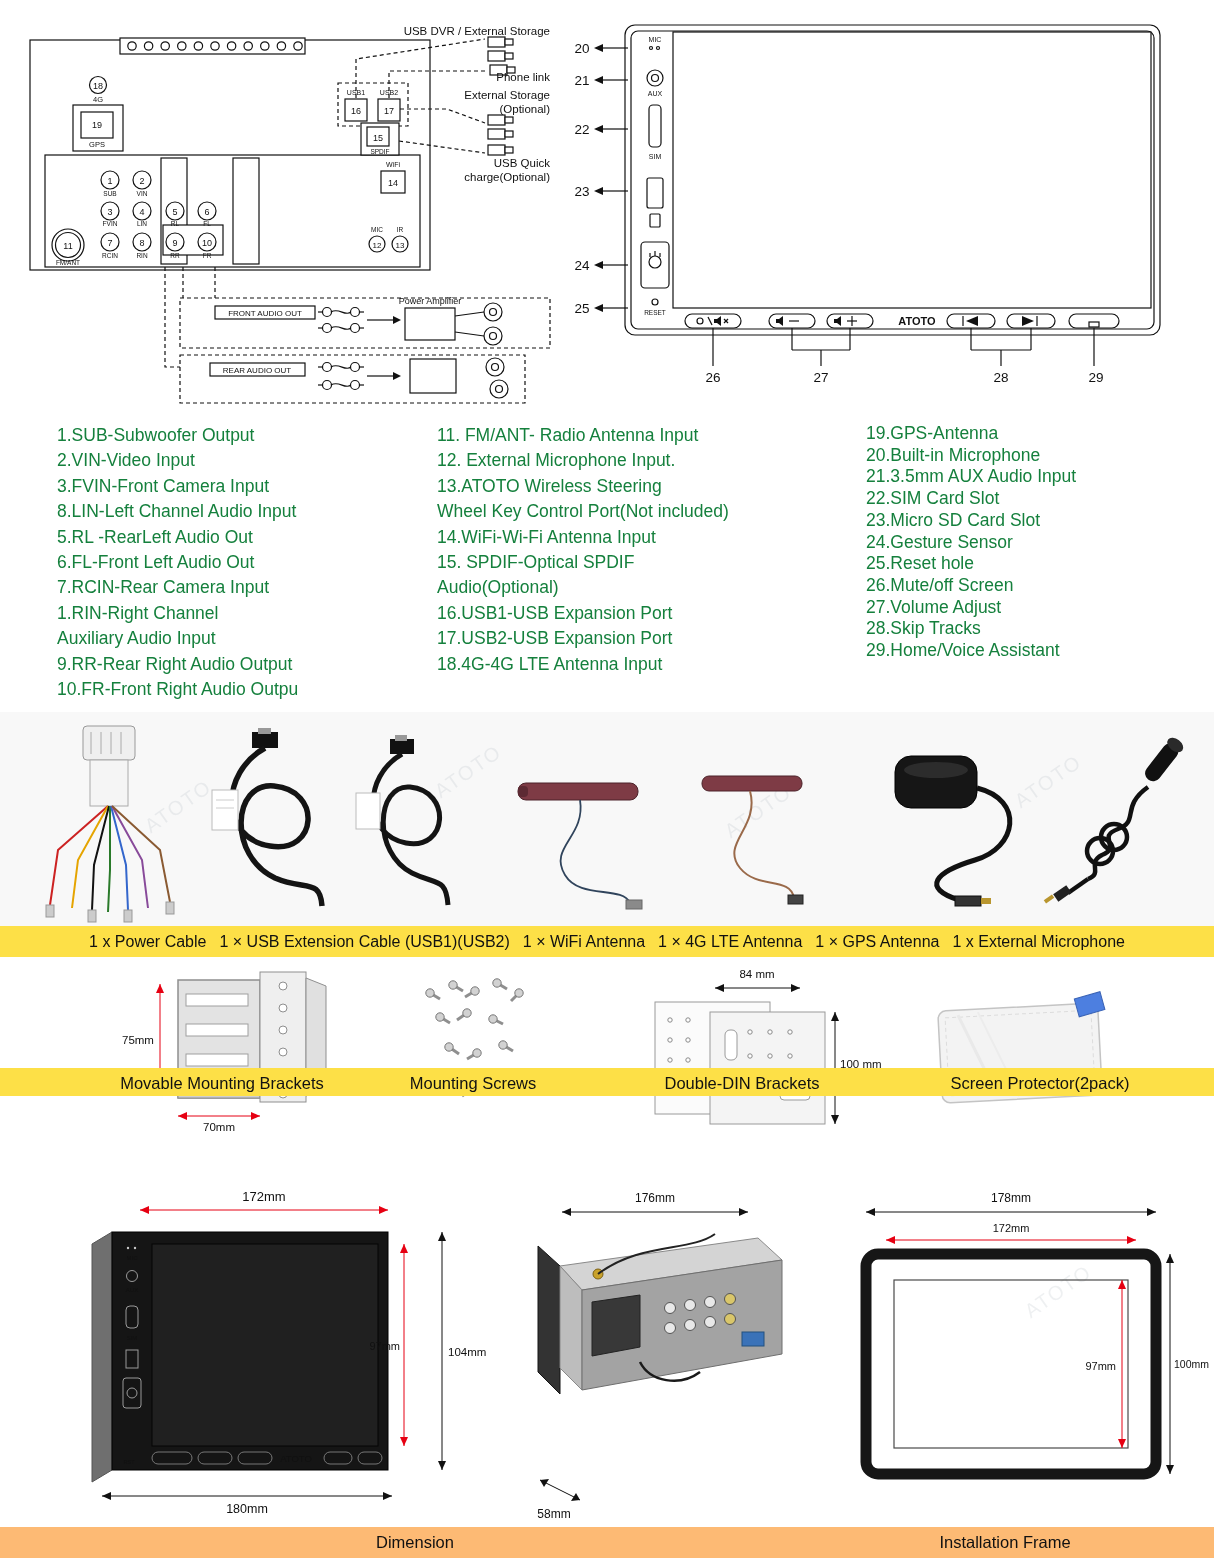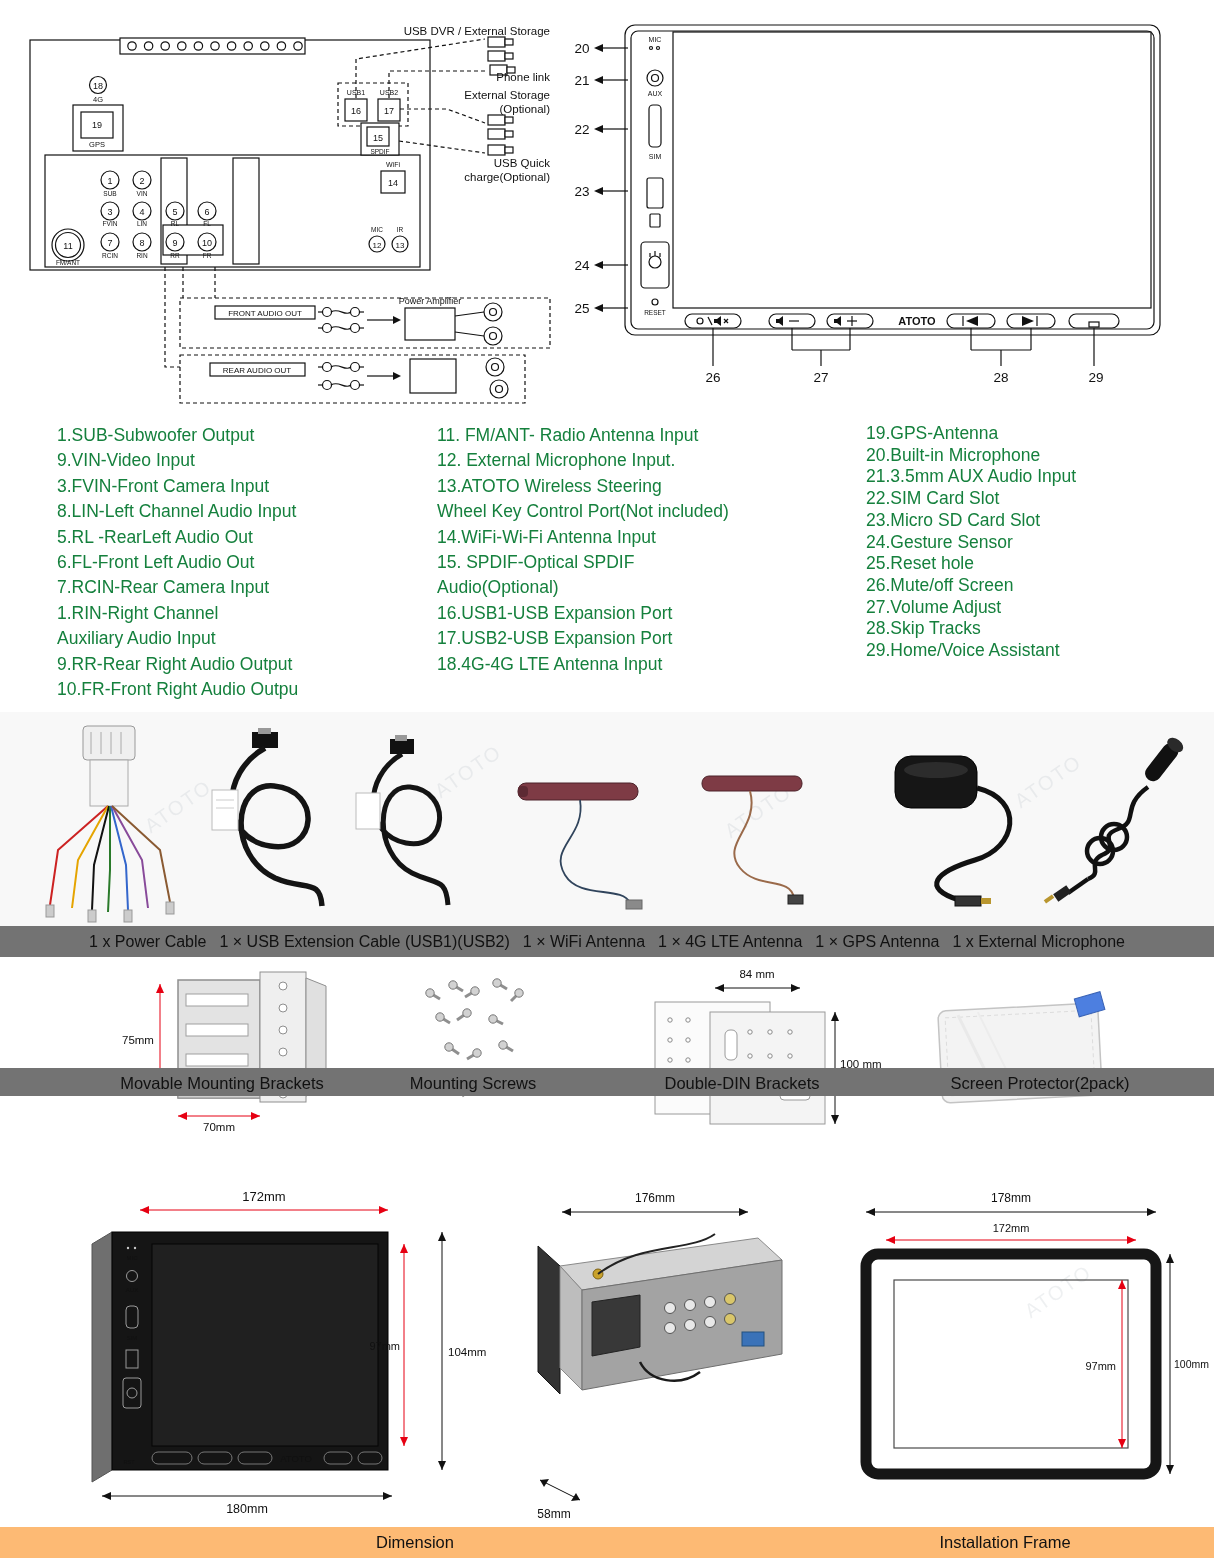--- a/index.html
+++ b/index.html
@@ -6,21 +6,21 @@
   body{background:#fff;font-family:"Liberation Sans","DejaVu Sans",sans-serif;color:#111}
   #page{position:relative;width:1214px;height:1568px;background:#fff;overflow:hidden;margin:0 auto}
   .abs{position:absolute}
   svg{display:block;overflow:visible}
   svg text{font-family:"Liberation Sans","DejaVu Sans",sans-serif;fill:#111}
   #rear-svg circle,#front-svg circle{fill:#fff;stroke:#111;stroke-width:1.2}
   #rear-svg rect,#front-svg rect{fill:#fff;stroke:#111;stroke-width:1.2}
   #rear-svg line,#rear-svg polyline,#rear-svg path,#front-svg line,#front-svg polyline,#front-svg path{stroke:#111;fill:none;stroke-width:1.2}
   .legend-col{position:absolute;top:423px;font-size:17.5px;line-height:25.4px;color:#15803d;white-space:nowrap}
   .legend-col.tight{line-height:21.7px}
-  .strip{position:absolute;left:0;width:1214px;background:#737373}
+  .strip{position:absolute;left:0;width:1214px;background:#fde047}
   .caption-strip{height:31px;display:flex;align-items:center;justify-content:center;gap:13px;font-size:16px;white-space:nowrap}
   .label-strip span,.bottom-strip span{position:absolute;top:6px;transform:translateX(-50%);font-size:16.5px;white-space:nowrap}
   .photo-band{position:absolute;left:0;width:1214px;background:#f8f8f8}
   .wm{position:absolute;color:#8d9aa5;opacity:.14;font-size:20px;transform:rotate(-35deg);letter-spacing:2px;pointer-events:none}
 </style>
 </head>
 <body>
 
 <div id="page">
 
@@ -327,21 +327,21 @@
       <line x1="411" y1="342" x2="471" y2="342"></line>
         <line x1="441" y1="342" x2="441" y2="358"></line>
       <text x="441" y="374" font-size="13.5" text-anchor="middle">28</text>
       <line x1="534" y1="320" x2="534" y2="358"></line>
       <text x="536" y="374" font-size="13.5" text-anchor="middle">29</text>
     </g>
   </svg>
 
   <div class="legend-col" style="left:57px">
     <div>1.SUB-Subwoofer Output</div>
-    <div>9.VIN-Video Input</div>
+    <div>2.VIN-Video Input</div>
     <div>3.FVIN-Front Camera Input</div>
     <div>8.LIN-Left Channel Audio Input</div>
     <div>5.RL -RearLeft Audio Out</div>
     <div>6.FL-Front Left Audio Out</div>
     <div>7.RCIN-Rear Camera Input</div>
     <div>1.RIN-Right Channel</div>
     <div>Auxiliary Audio Input</div>
     <div>9.RR-Rear Right Audio Output</div>
     <div>10.FR-Front Right Audio Outpu</div>
   </div>

